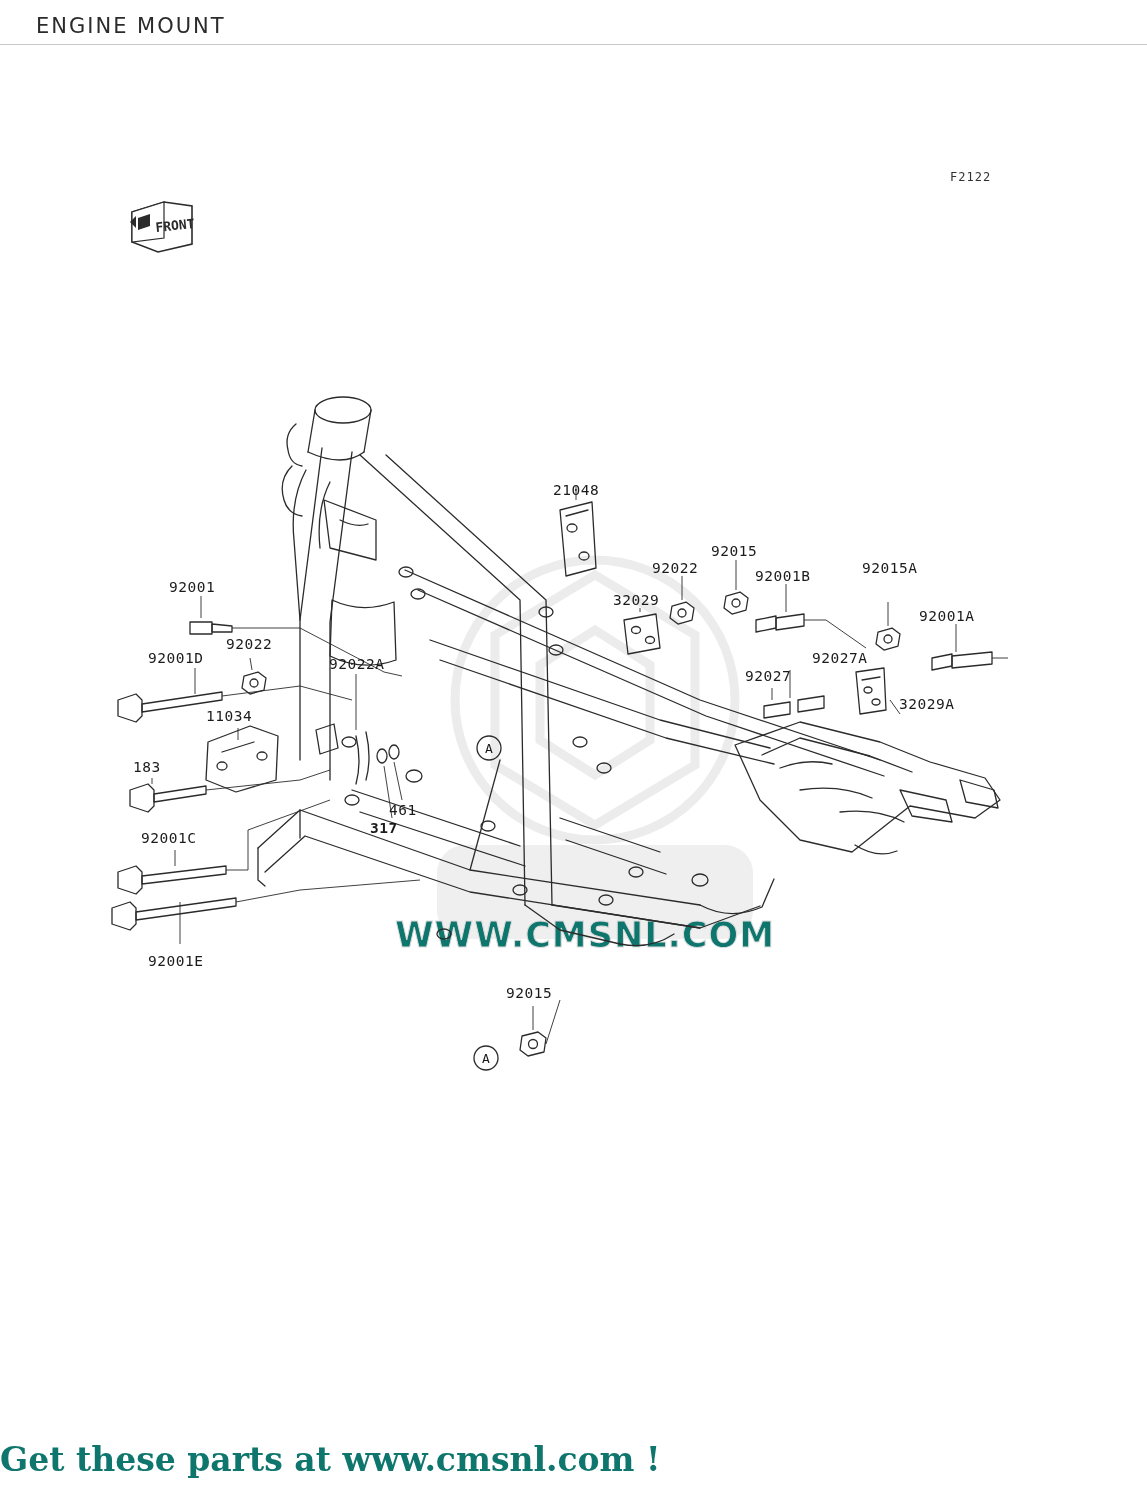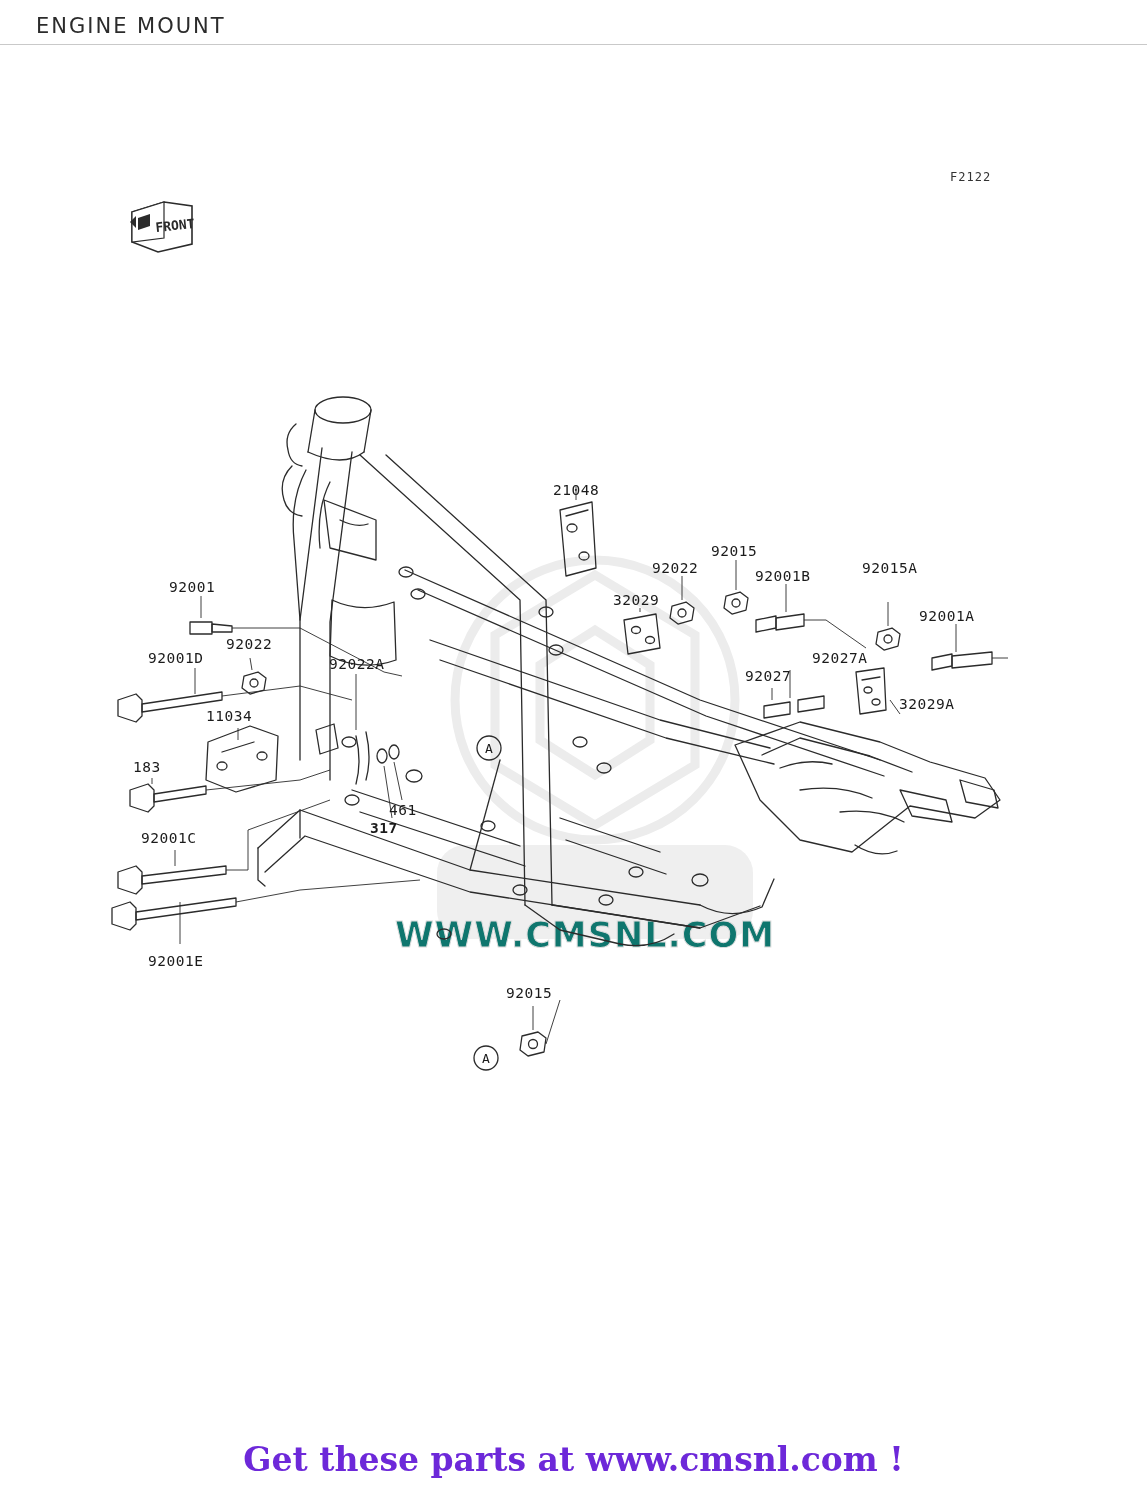--- a/index.html
+++ b/index.html
@@ -80,25 +80,25 @@
     font-size: 14.5px;
     color: #1b1b1b;
     letter-spacing: 0.5px;
     white-space: nowrap;
   }
   .footer {
     position: absolute;
     left: 0;
     top: 1440px;
     width: 1147px;
-    text-align: center;
+    text-align: left;
     font-family: "DejaVu Serif", serif;
     font-size: 33px;
     font-weight: bold;
-    color: #6d28d9;
+    color: #0f766e;
   }
 </style>
 </head>
 <body>
 
 <div class="page-title">ENGINE MOUNT</div>
 <div class="title-rule"></div>
 
 <div class="fig-code">F2122</div>
 

